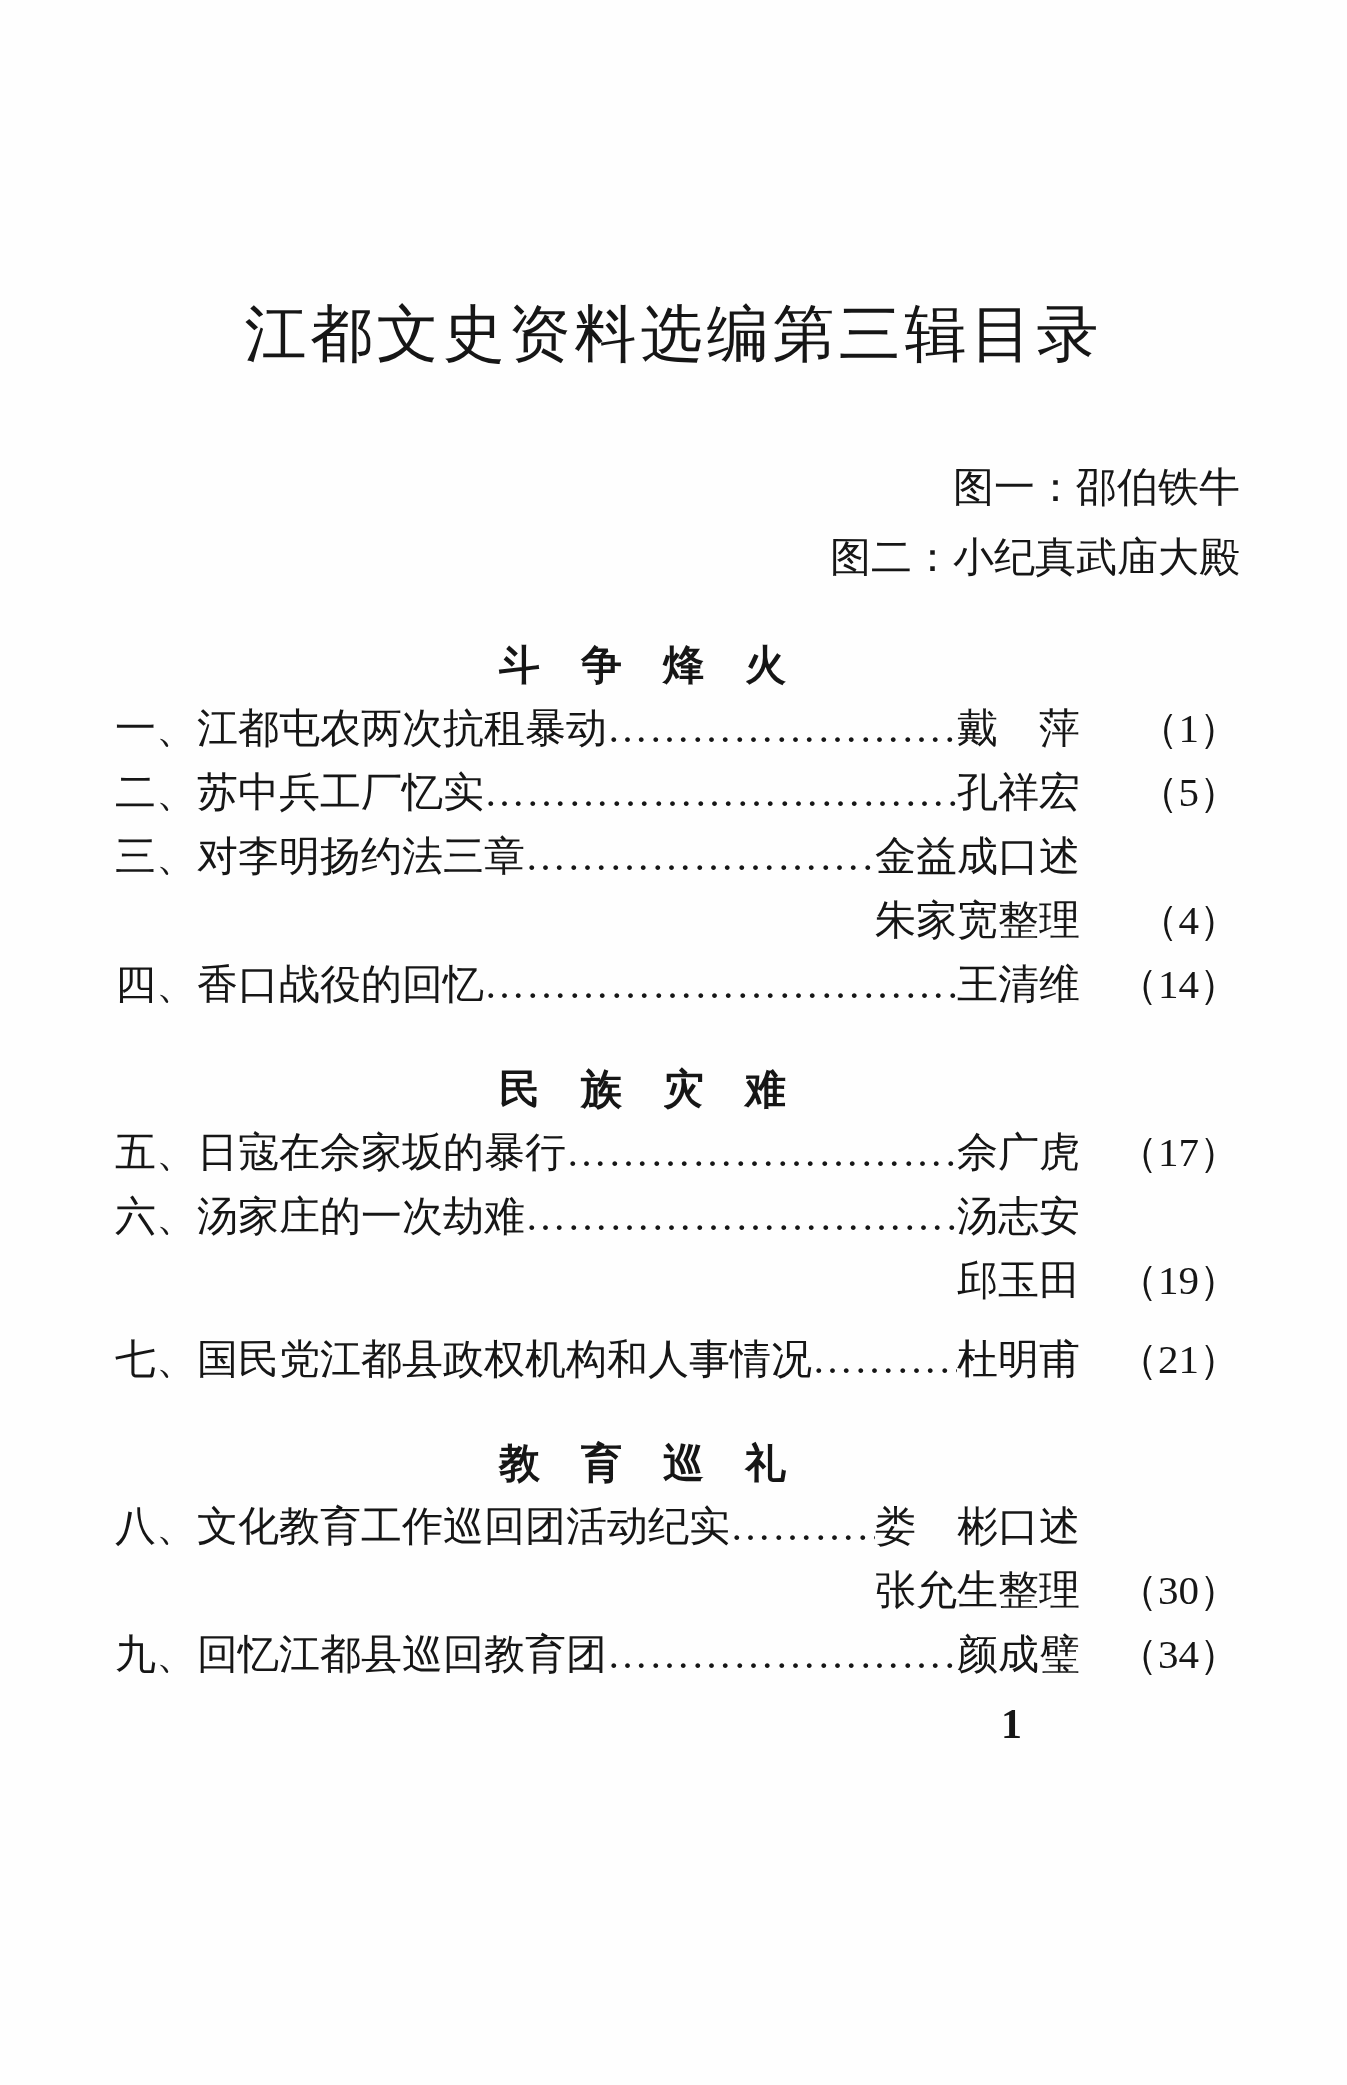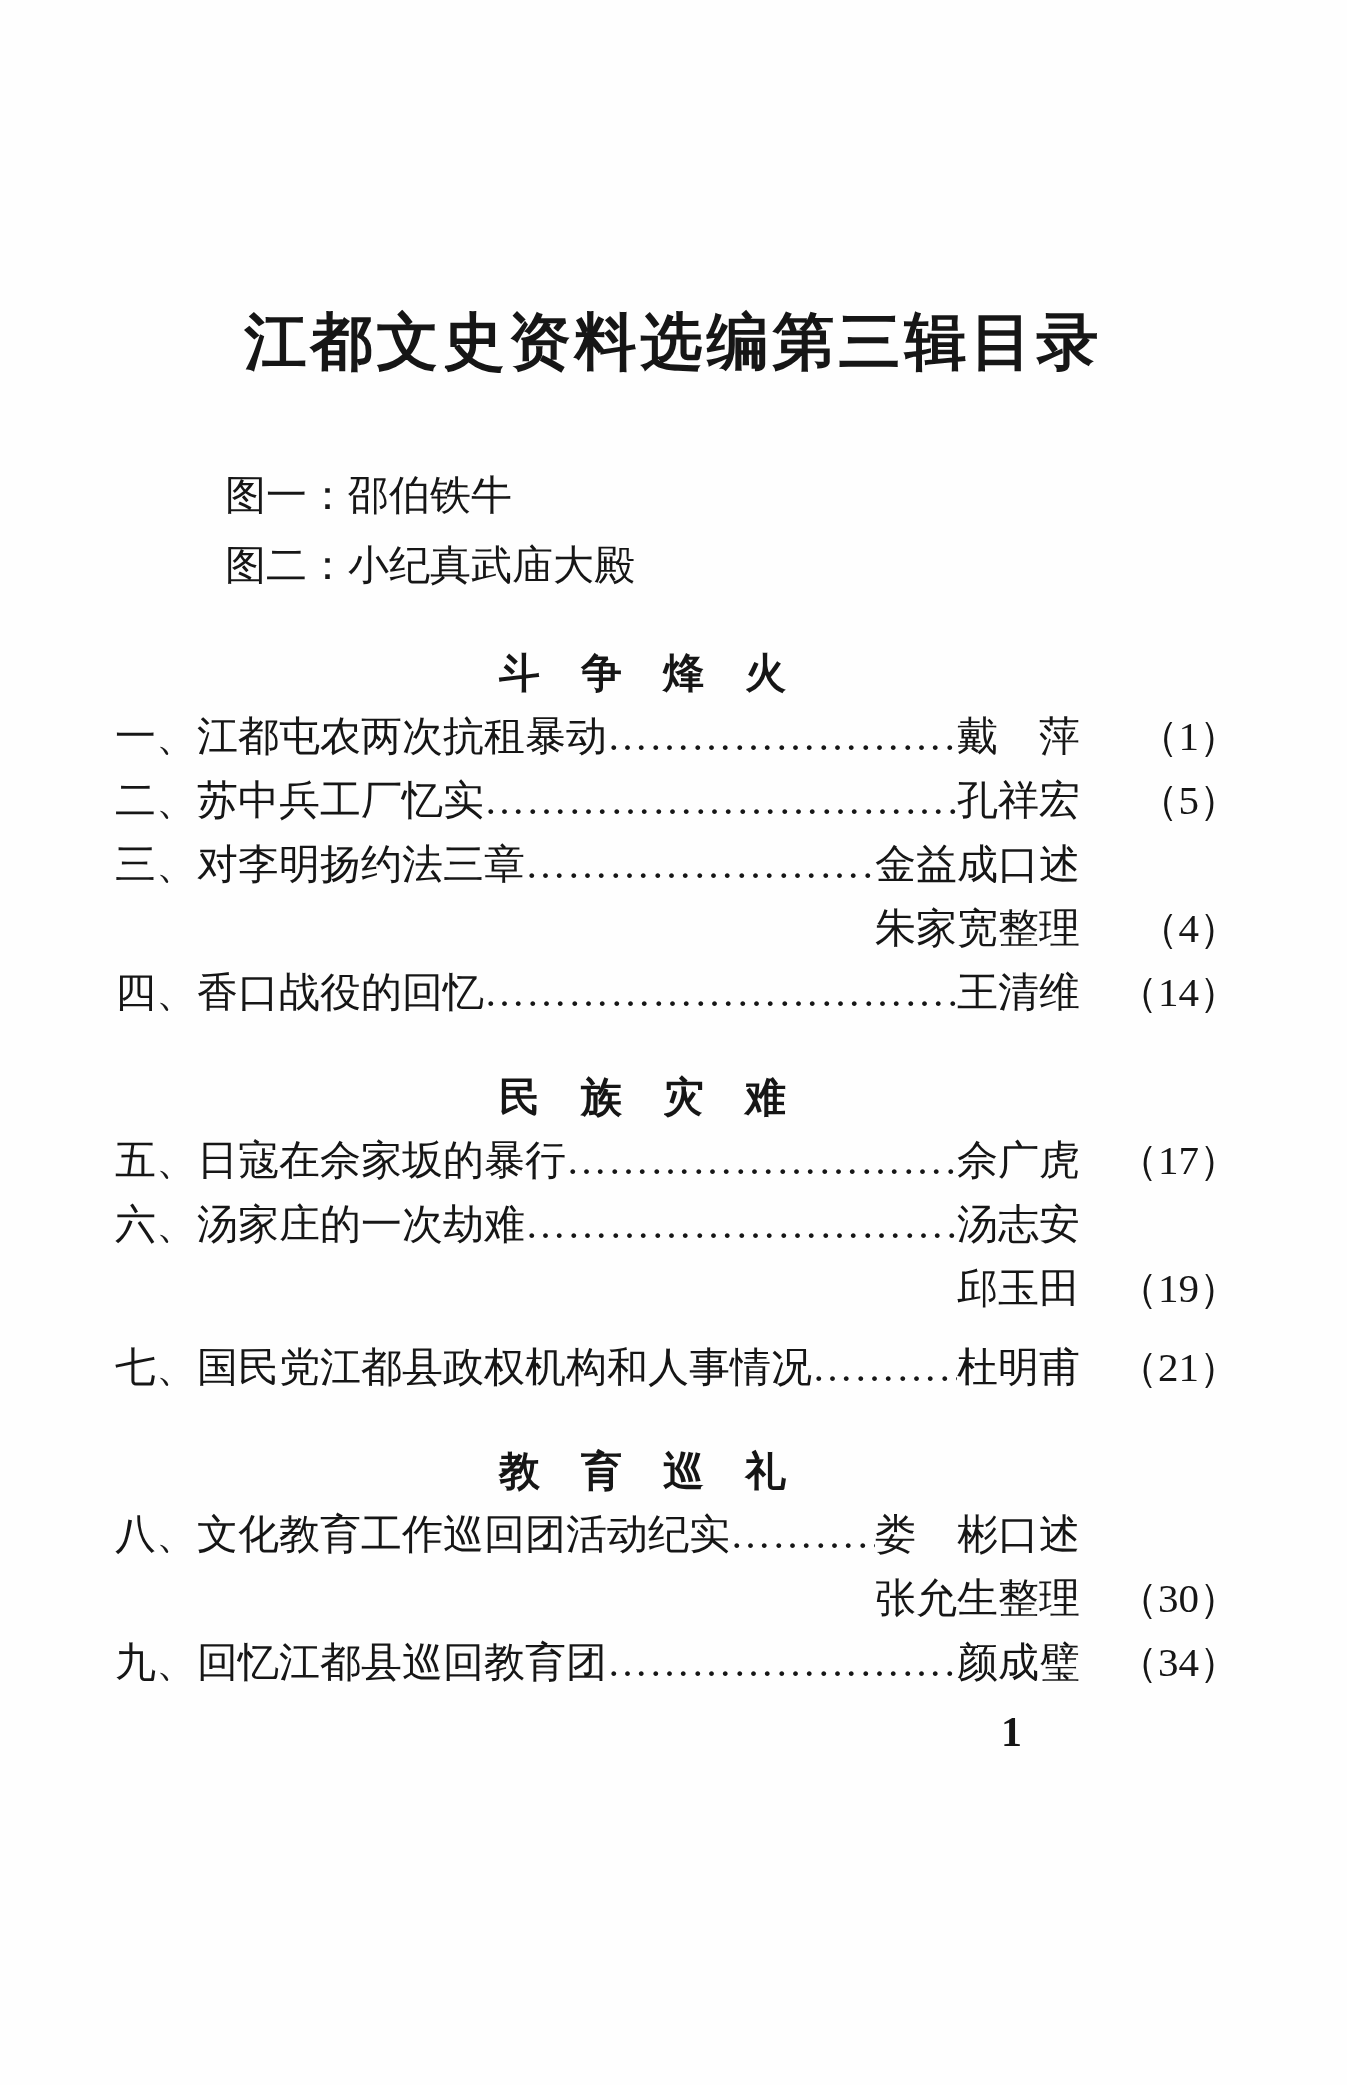--- a/index.html
+++ b/index.html
@@ -12,37 +12,38 @@
     width: 1347px;
     height: 2085px;
     margin: 0 auto;
     background: #fefefe;
     color: #161616;
     font-family: "Liberation Serif", "DejaVu Serif", serif;
     overflow: hidden;
     box-sizing: border-box;
   }
   .doc-title {
-    margin: 12px;
+    margin: 4px;
     padding-top: 288px;
     font-size: 62px;
-    font-weight: 700;
+    font-weight: 400;
     text-align: center;
     letter-spacing: 4px;
     white-space: nowrap;
   }
   .content {
     padding-left: 115px;
     padding-right: 107px; 
   }
   .figures {
     margin-top: 76px;
     margin-left: 110px;
     font-size: 41px;
     line-height: 70px;
+    text-align: right;
   }
   .sec-head {
     font-size: 41px;
     font-weight: 600;
     text-align: center;
     margin-right: 70px;
     line-height: 62px;
     white-space: nowrap;
   }
   .s1 .sec-head { margin-top: 42px; }

